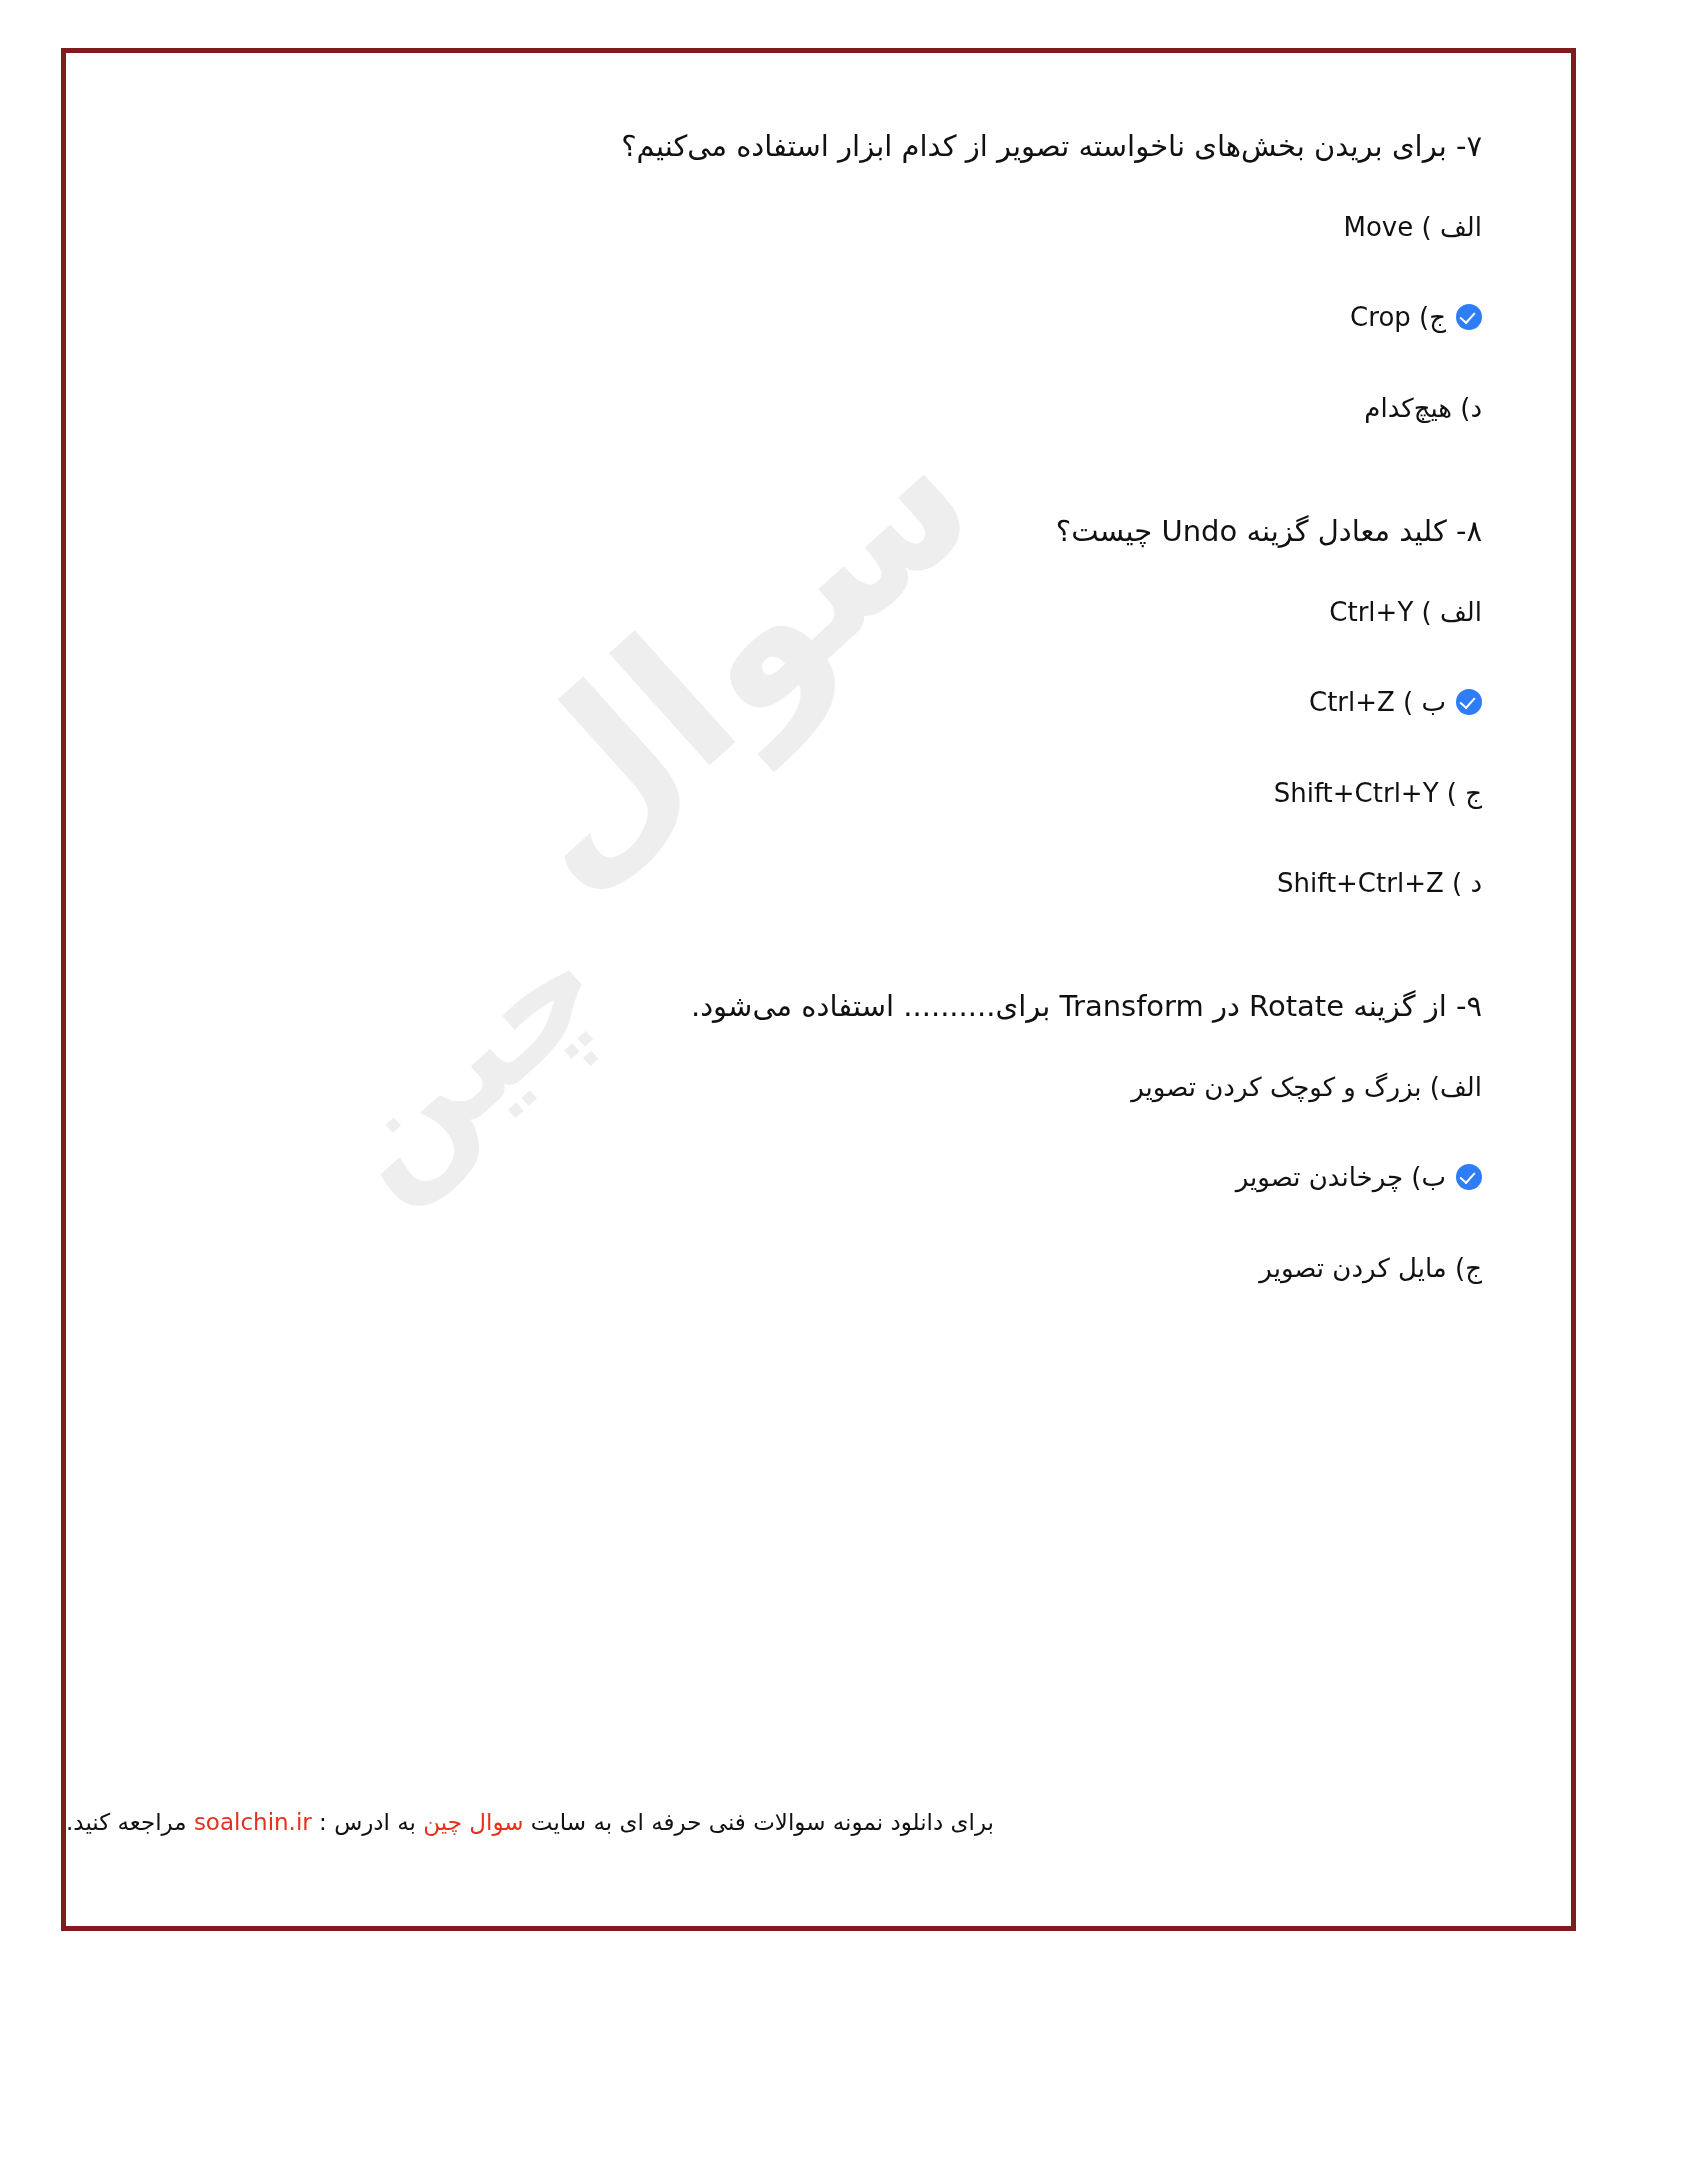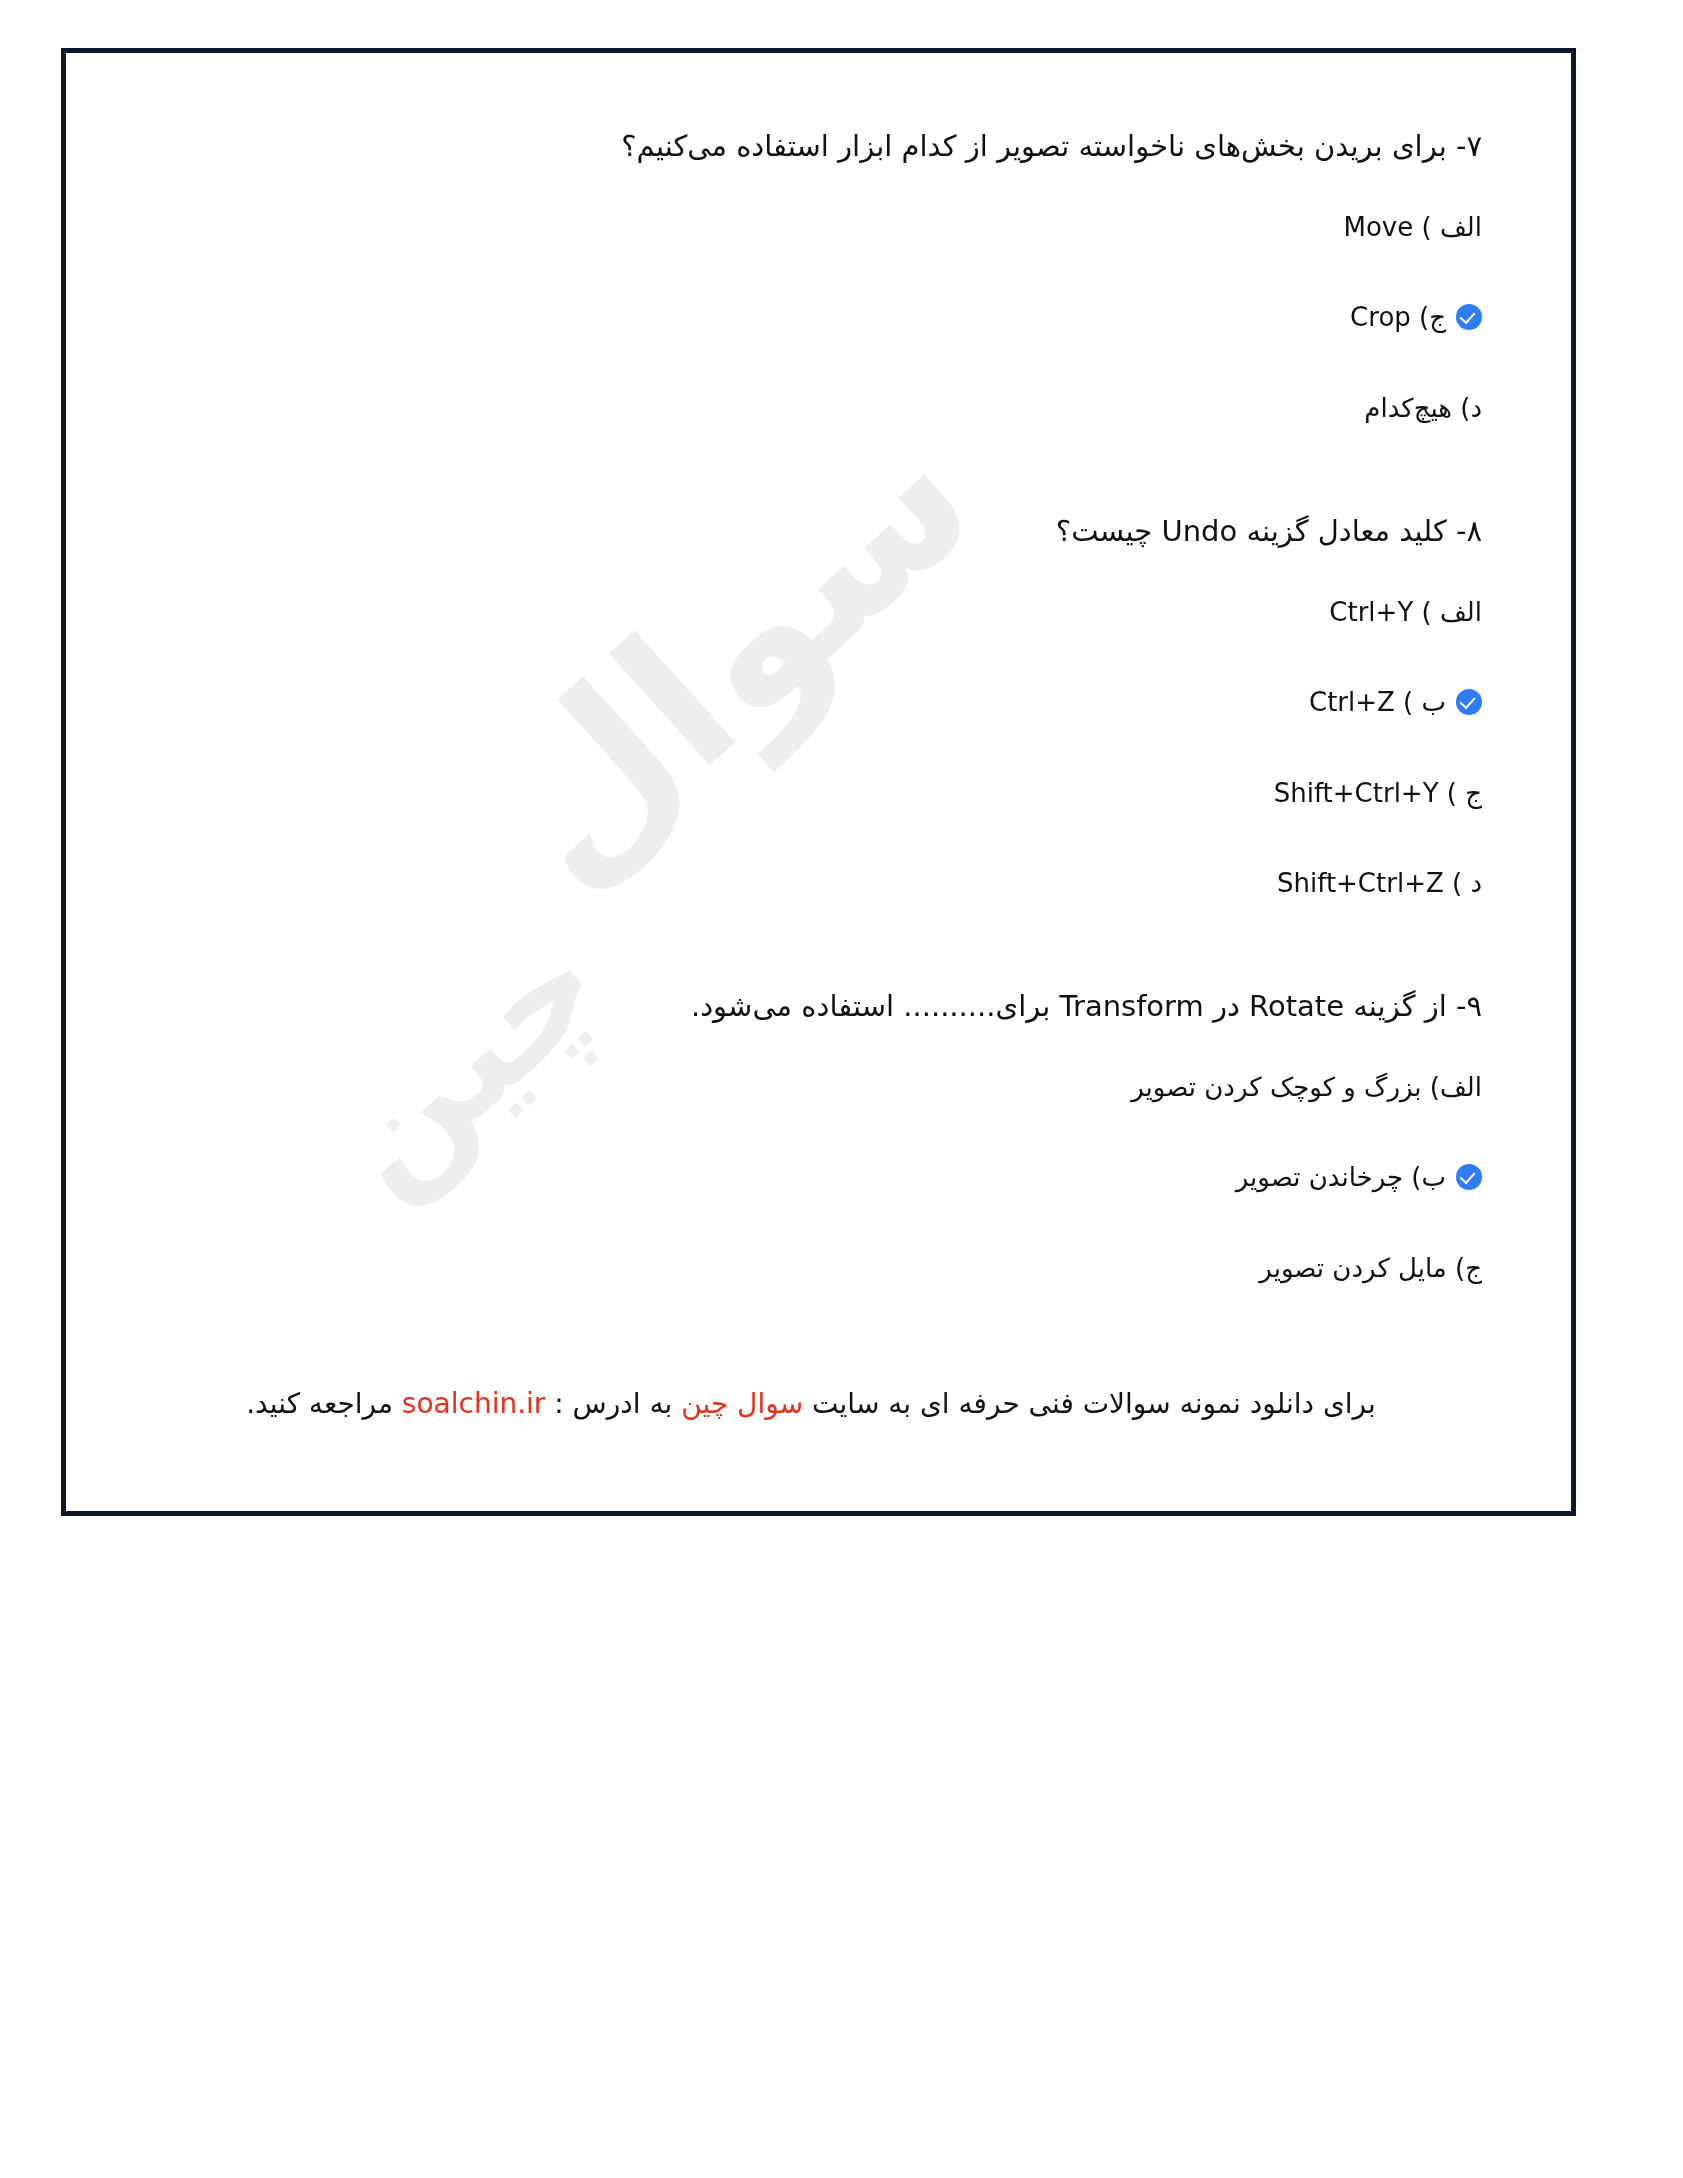--- a/index.html
+++ b/index.html
@@ -14,22 +14,22 @@
     color: #000000;
     position: relative;
     overflow: hidden;
   }
 
   .page-frame {
     position: absolute;
     left: 61px;
     top: 48px;
     width: 1515px;
-    height: 1468px;
-    border: 5px solid #0f172a;
+    height: 1883px;
+    border: 5px solid #7f1d1d;
     box-sizing: border-box;
     background: #ffffff;
   }
 
   .page-inner {
     position: absolute;
     inset: 0;
     padding: 69px 89px 40px 89px;
     box-sizing: border-box;
     overflow: hidden;
@@ -120,22 +120,22 @@
     transform: rotate(42deg);
   }
   
   .option.badge-left .check-badge { margin: 0 0 0 10px; }
 
   .footer {
     position: absolute;
     left: 0;
     right: 15px;
     bottom: 91px;
-    text-align: center;
-    font-size: 28px;
+    text-align: left;
+    font-size: 23px;
     direction: rtl;
     color: #111;
     z-index: 2;
   }
   .footer .link {
     color: #e8301b;
     text-decoration: none;
   }
   .footer .brand {
     color: #e8301b;

